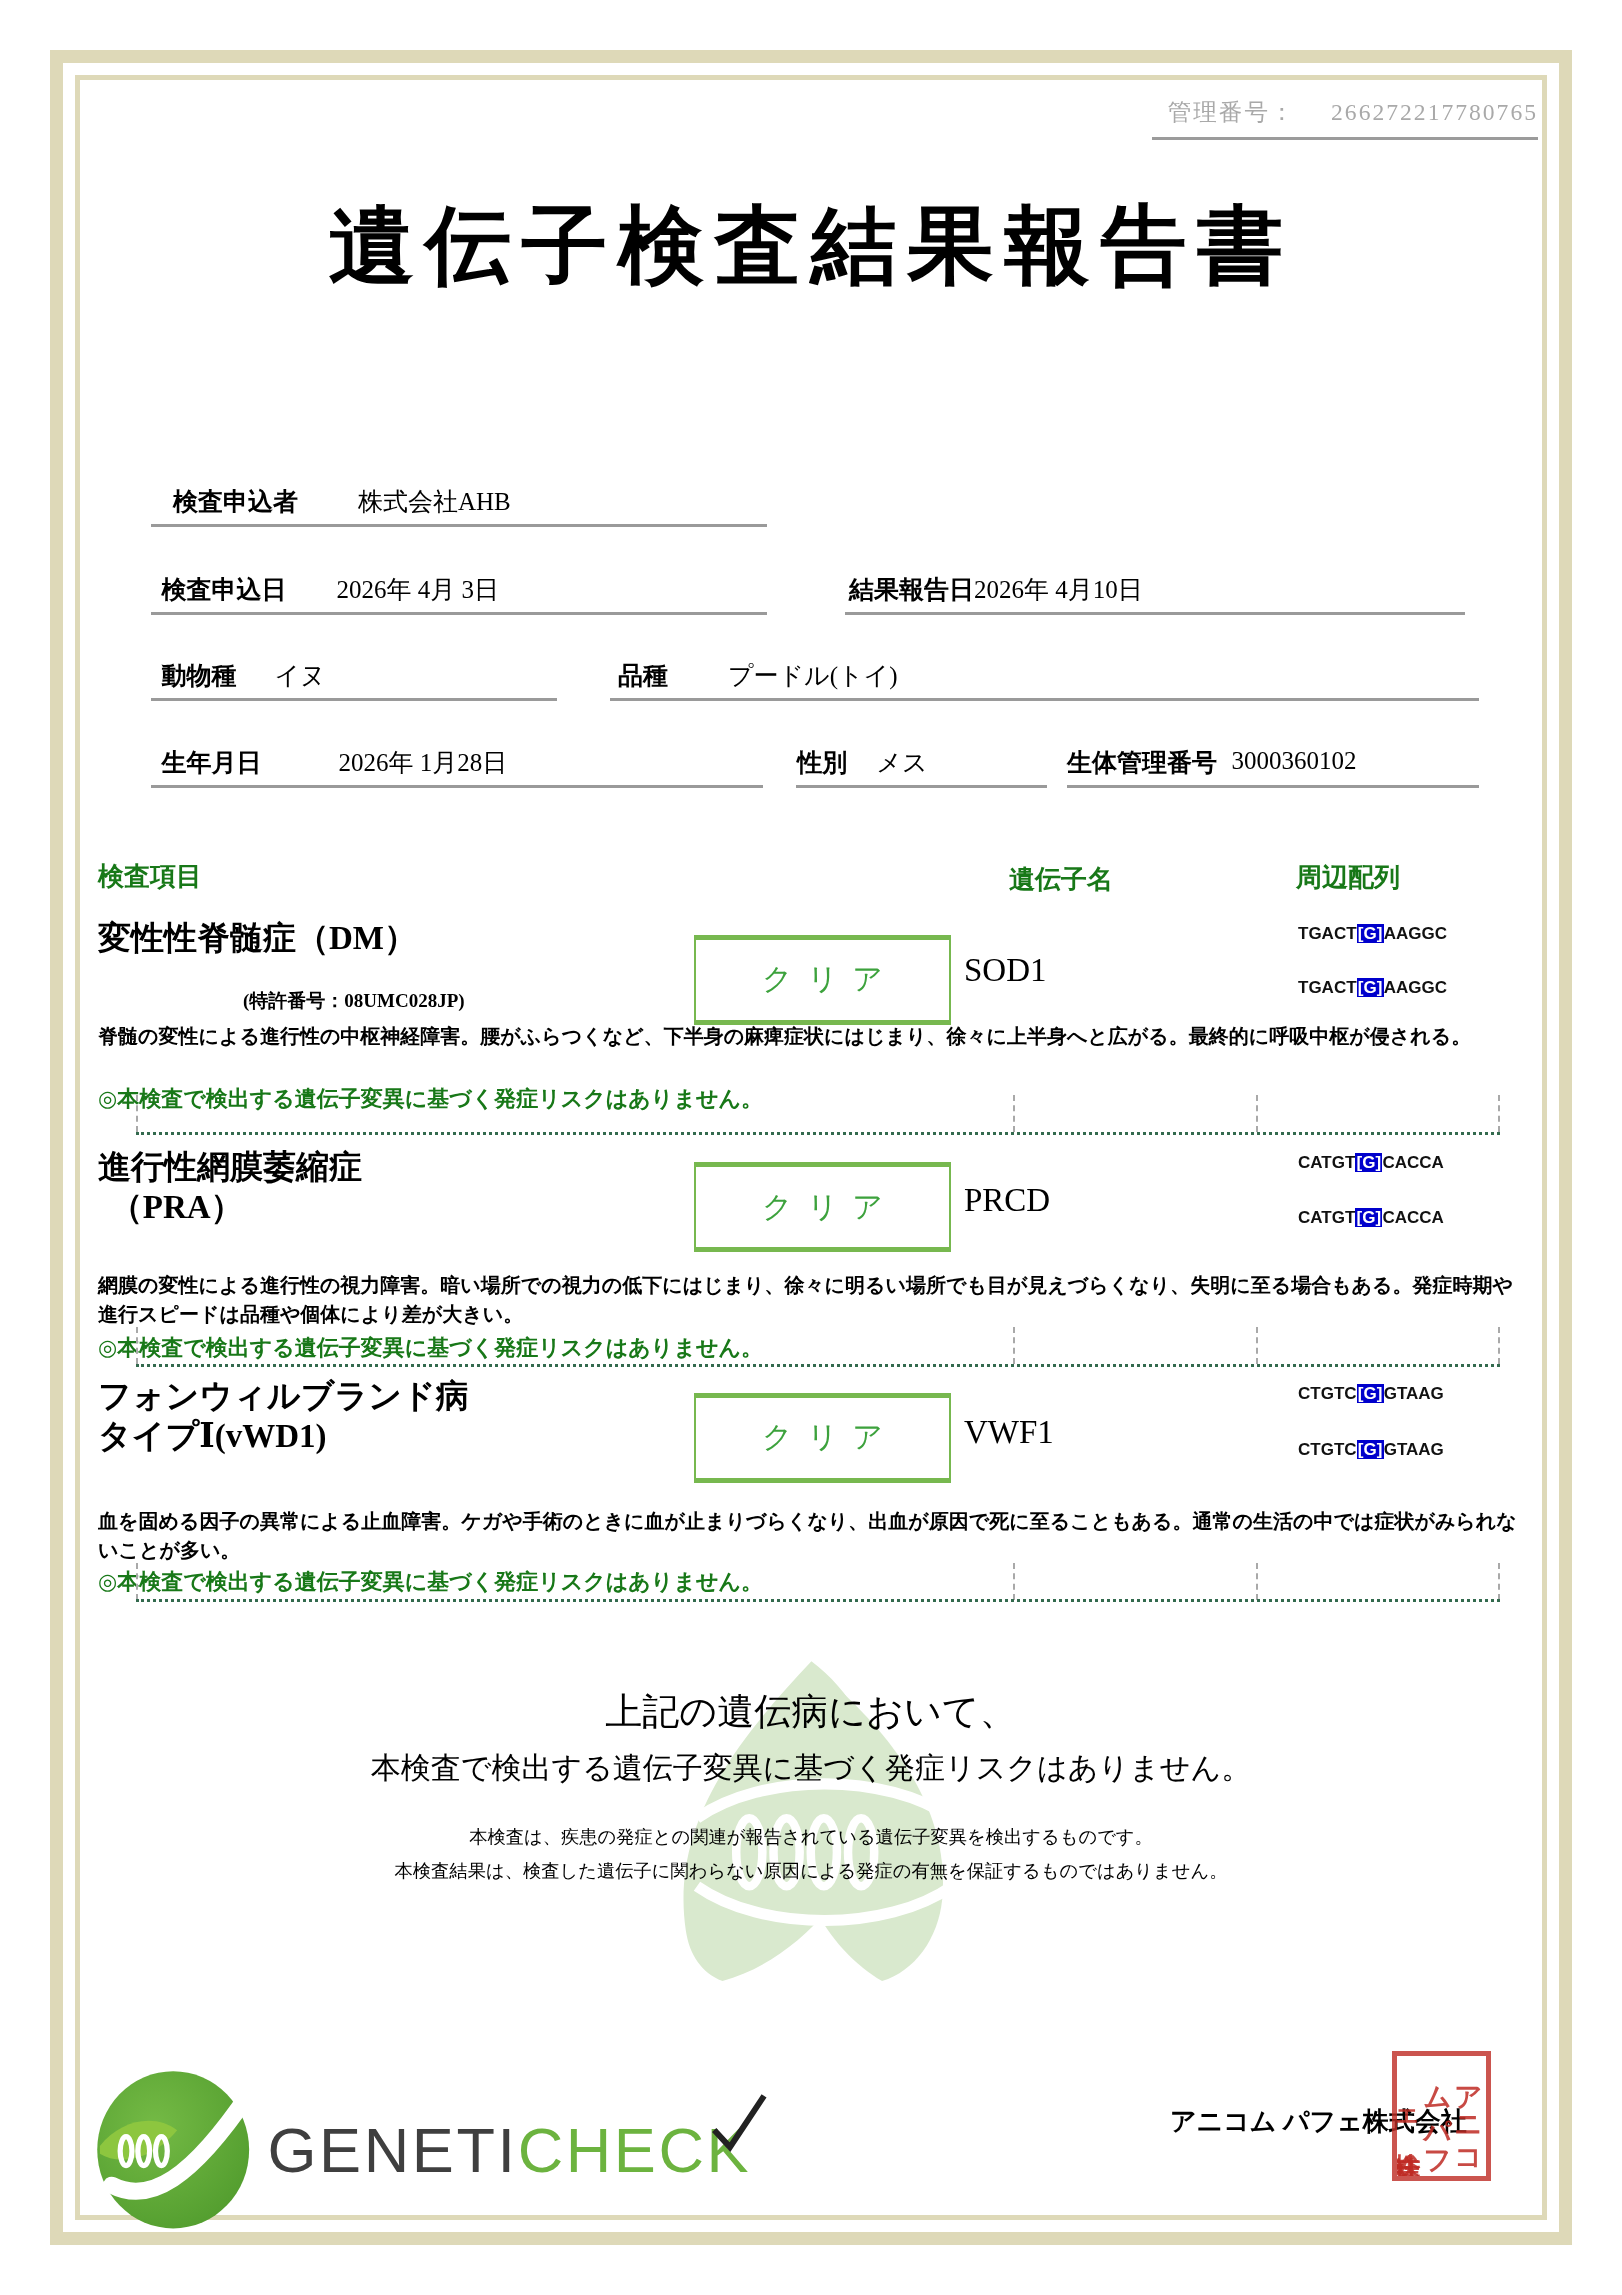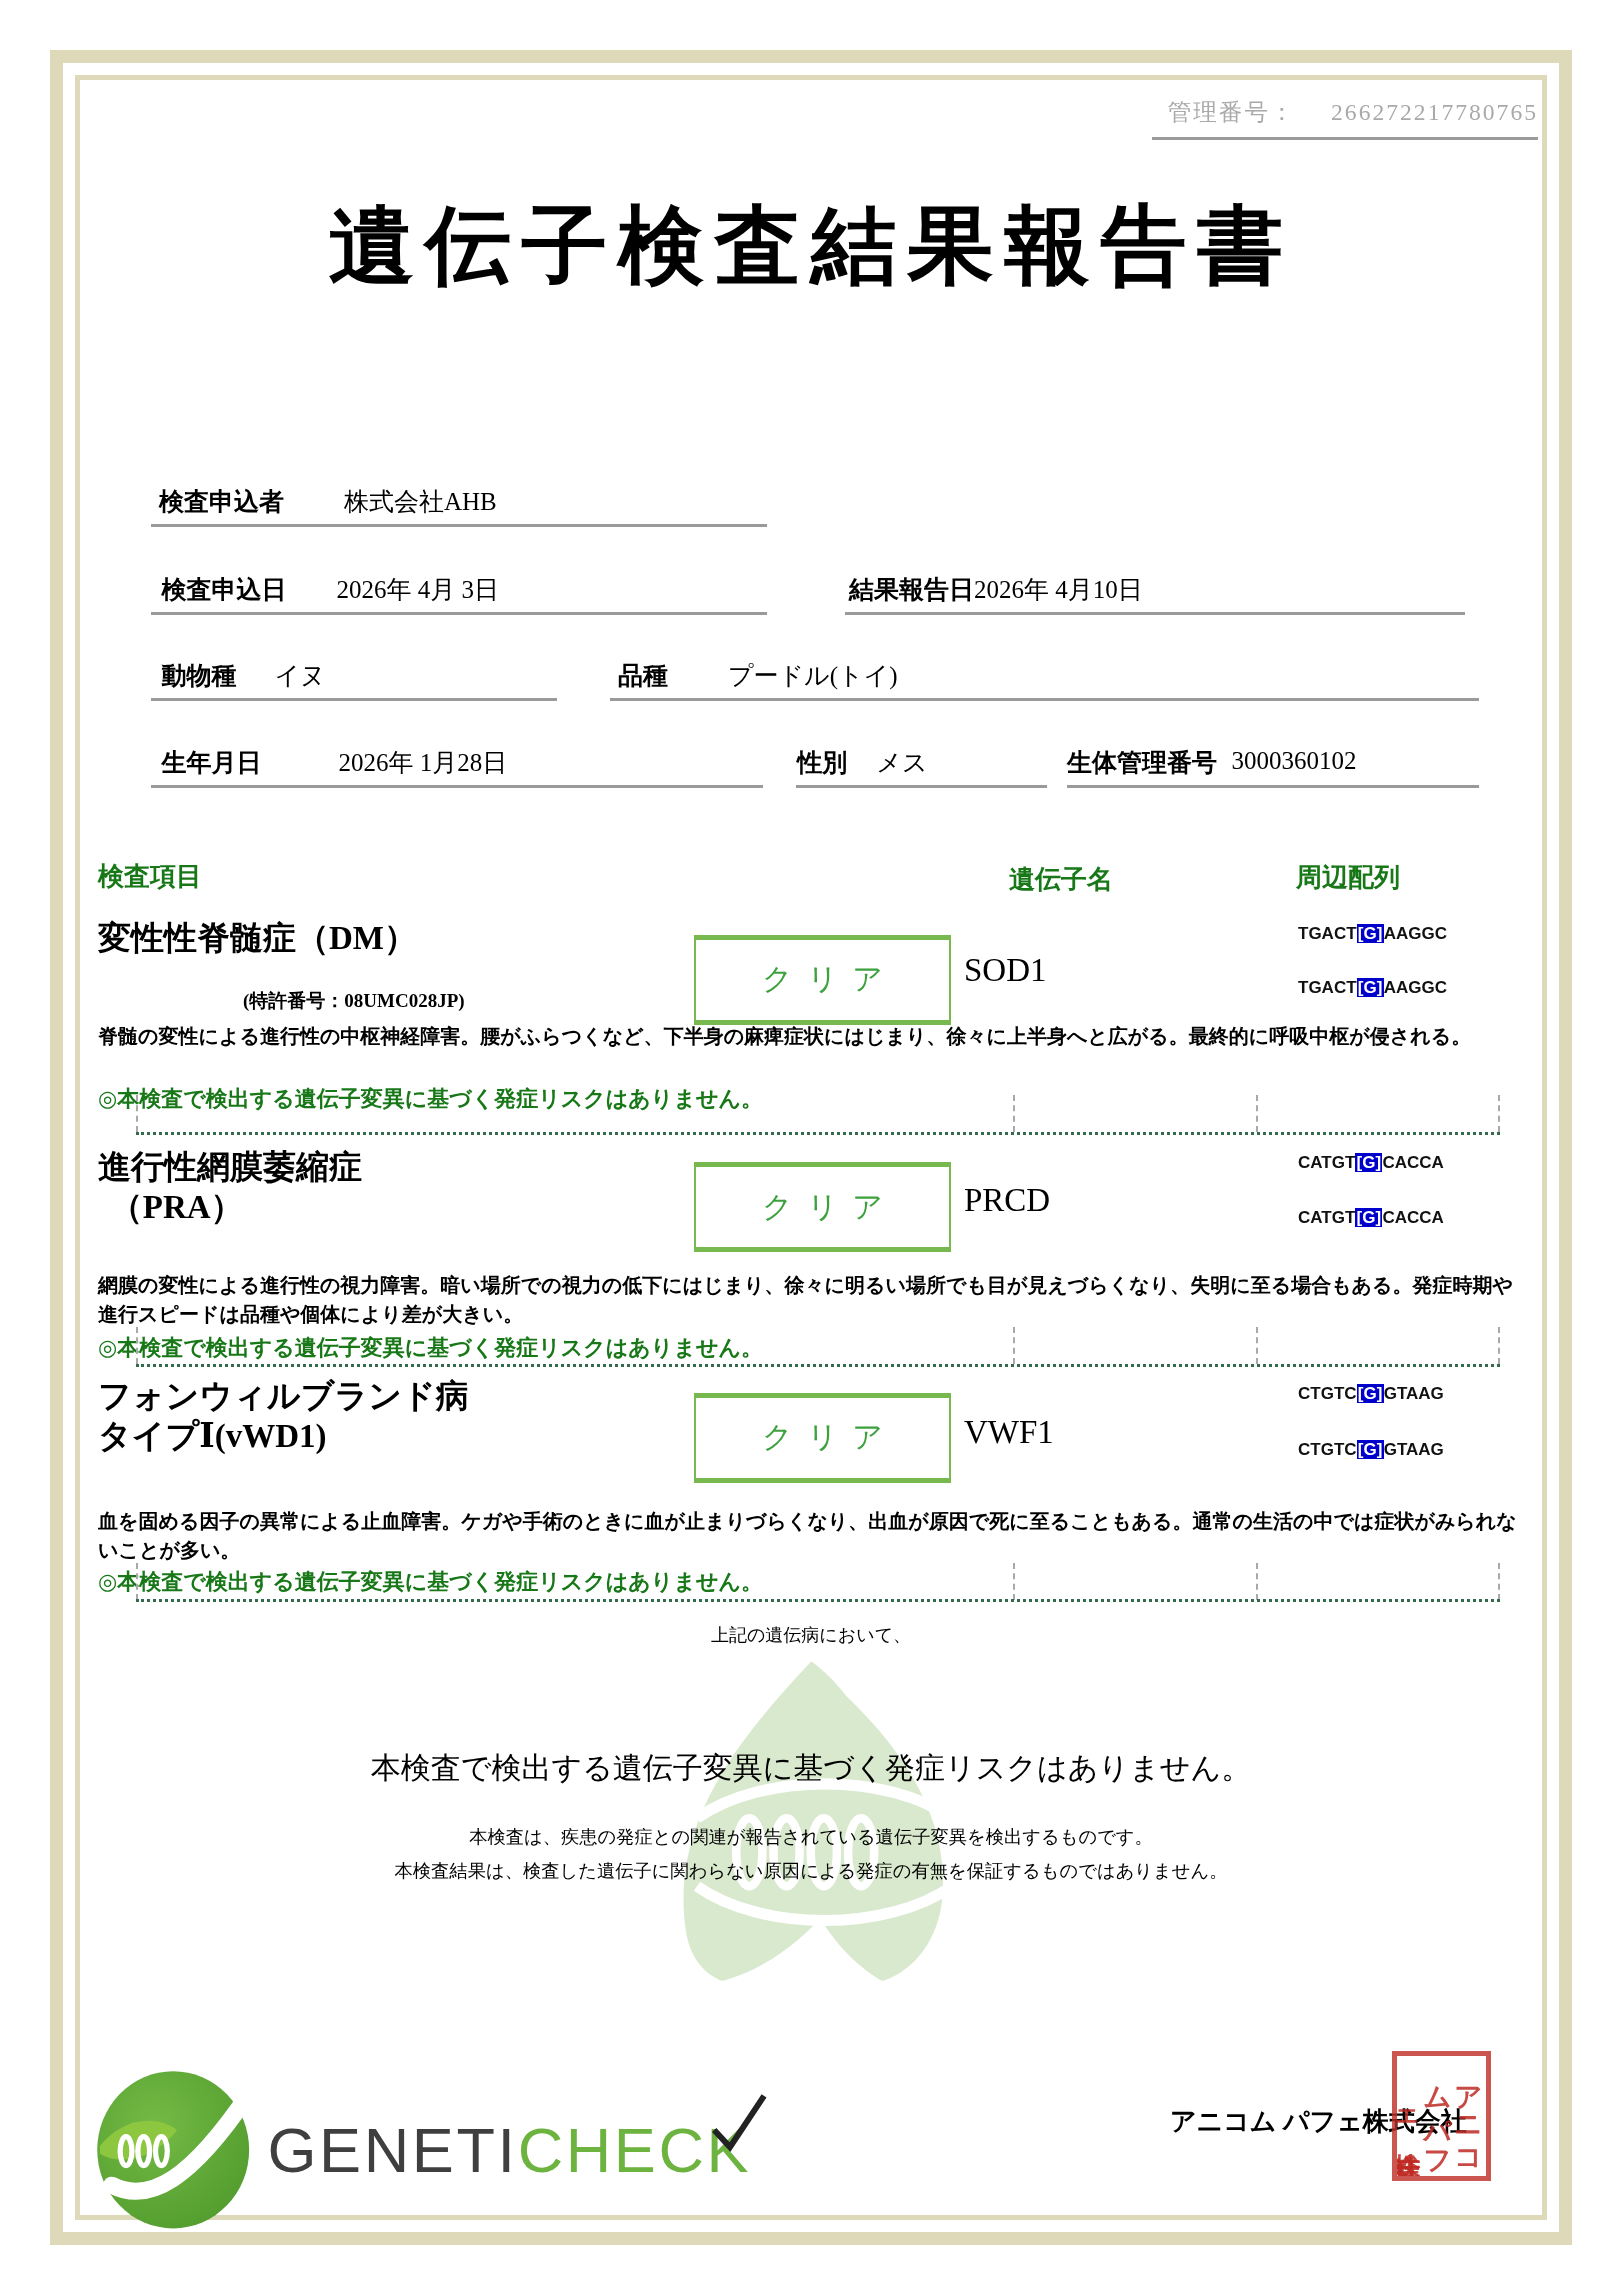--- a/index.html
+++ b/index.html
@@ -54,21 +54,21 @@
   .desc{position:absolute;left:98px;width:1425px;font-size:20px;line-height:1.45;font-weight:600;}
   .risk{position:absolute;left:98px;color:#187818;font-size:22px;font-weight:700;white-space:nowrap;}
   .sep{position:absolute;left:136px;width:1364px;border-bottom:3.3px dotted #336a4e;}
   .tick{position:absolute;width:0;height:37px;border-left:2px dashed #a9a9a9;}
 
   
   .sum1,.sum2,.note{
     position:absolute;left:0;width:100%;text-align:center;
     font-family:"Liberation Sans","DejaVu Sans",sans-serif;
   }
-  .sum1{top:1623px;font-size:18px;}
+  .sum1{top:1687px;font-size:37px;}
   .sum2{top:1748px;font-size:30px;font-family:Liberation Serif, serif;}
   .note{font-size:18.3px;}
   .n1{top:1824px;}
   .n2{top:1858px;}
 
   
   .watermark{position:absolute;left:615px;top:1656px;}
 
   
   .logo{position:absolute;left:92px;top:2066px;display:flex;align-items:center;}
@@ -98,21 +98,21 @@
 
 <div class="control">
   <span>管理番号：</span>
   <span style="display:inline-block;width:19.6px;"></span>
   <span>266272217780765</span>
 </div>
 
 <div class="title">遺伝子検査結果報告書</div>
 
 <div class="field" style="left:151px;top:476px;width:616px;">
-  <span class="lbl" style="margin-left:8px;">検査申込者</span>
+  <span class="lbl" style="margin-left:22px;">検査申込者</span>
   <span class="val" style="margin-left:60px;">株式会社AHB</span>
 </div>
 
 <div class="field" style="left:151px;top:564px;width:616px;">
   <span class="lbl" style="margin-left:10.5px;">検査申込日</span>
   <span class="val" style="margin-left:50px;">2026年 4月 3日</span>
 </div>
 <div class="field" style="left:845px;top:564px;width:620px;">
   <span class="lbl" style="margin-left:3.9px;">結果報告日</span>
   <span class="val" style="">2026年 4月10日</span>

